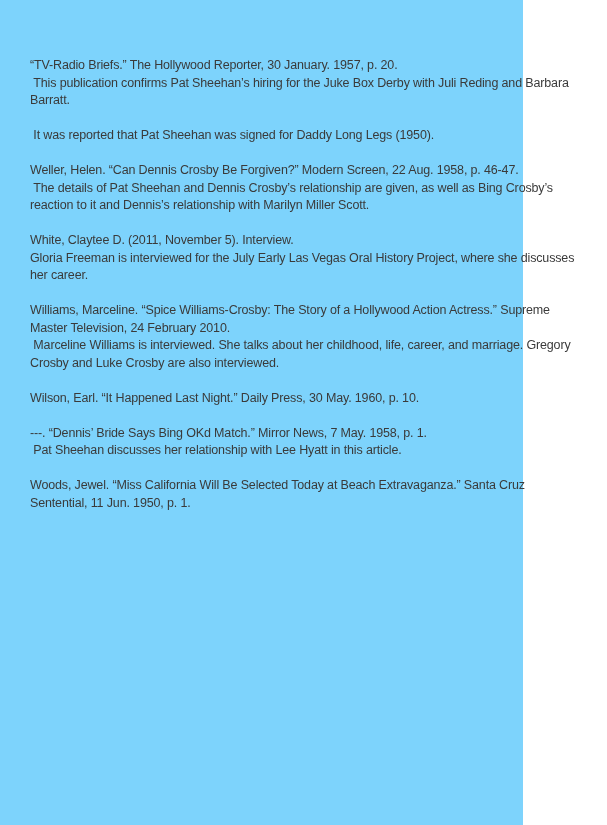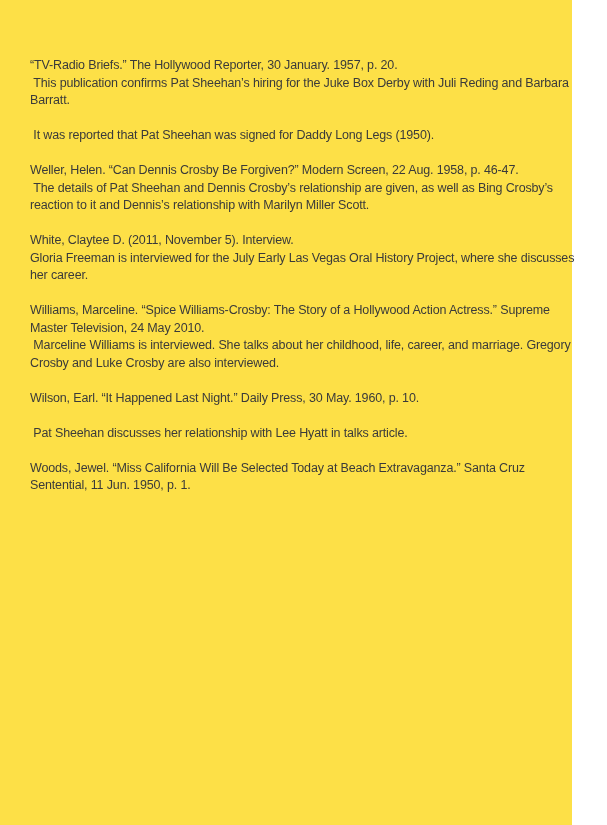--- a/index.html
+++ b/index.html
@@ -8,23 +8,23 @@
   }
   body {
     width: 607px;
     height: 825px;
     background: #ffffff;
     overflow: hidden;
     font-family: "Liberation Sans", "DejaVu Sans", sans-serif;
   }
   .page {
     position: relative;
-    width: 572px;
+    width: 523px;
     height: 825px;
-    background: #fde047;
+    background: #7dd3fc;
   }
   .content {
     position: absolute;
     top: 57px;
     left: 30px;
     width: 545px;
     color: #3a3a3a;
     font-size: 12.5px;
     line-height: 17.5px;
     letter-spacing: -0.15px;
@@ -55,30 +55,31 @@
       <div class="citation">Weller, Helen. “Can Dennis Crosby Be Forgiven?” Modern Screen, 22 Aug. 1958, p. 46-47.</div>
       <div class="annotation"> The details of Pat Sheehan and Dennis Crosby’s relationship are given, as well as Bing Crosby’s reaction to it and Dennis’s relationship with Marilyn Miller Scott.</div>
     </div>
 
     <div class="entry">
       <div class="citation">White, Claytee D. (2011, November 5). Interview.</div>
       <div class="annotation">Gloria Freeman is interviewed for the July Early Las Vegas Oral History Project, where she discusses her career.</div>
     </div>
 
     <div class="entry">
-      <div class="citation">Williams, Marceline. “Spice Williams-Crosby: The Story of a Hollywood Action Actress.” Supreme Master Television, 24 May 2010.</div>
+      <div class="citation">Williams, Marceline. “Spice Williams-Crosby: The Story of a Hollywood Action Actress.” Supreme Master Television, 24 February 2010.</div>
       <div class="annotation"> Marceline Williams is interviewed. She talks about her childhood, life, career, and marriage. Gregory Crosby and Luke Crosby are also interviewed.</div>
     </div>
 
     <div class="entry">
       <div class="citation">Wilson, Earl. “It Happened Last Night.” Daily Press, 30 May. 1960, p. 10.</div>
     </div>
 
     <div class="entry">
-      <div class="annotation"> Pat Sheehan discusses her relationship with Lee Hyatt in talks article.</div>
+      <div class="citation">---. “Dennis’ Bride Says Bing OKd Match.” Mirror News, 7 May. 1958, p. 1.</div>
+      <div class="annotation"> Pat Sheehan discusses her relationship with Lee Hyatt in this article.</div>
     </div>
 
     <div class="entry">
       <div class="citation">Woods, Jewel. “Miss California Will Be Selected Today at Beach Extravaganza.” Santa Cruz Sentential, 11 Jun. 1950, p. 1.</div>
     </div>
 
   </div>
 </div>
 
 </body></html>

